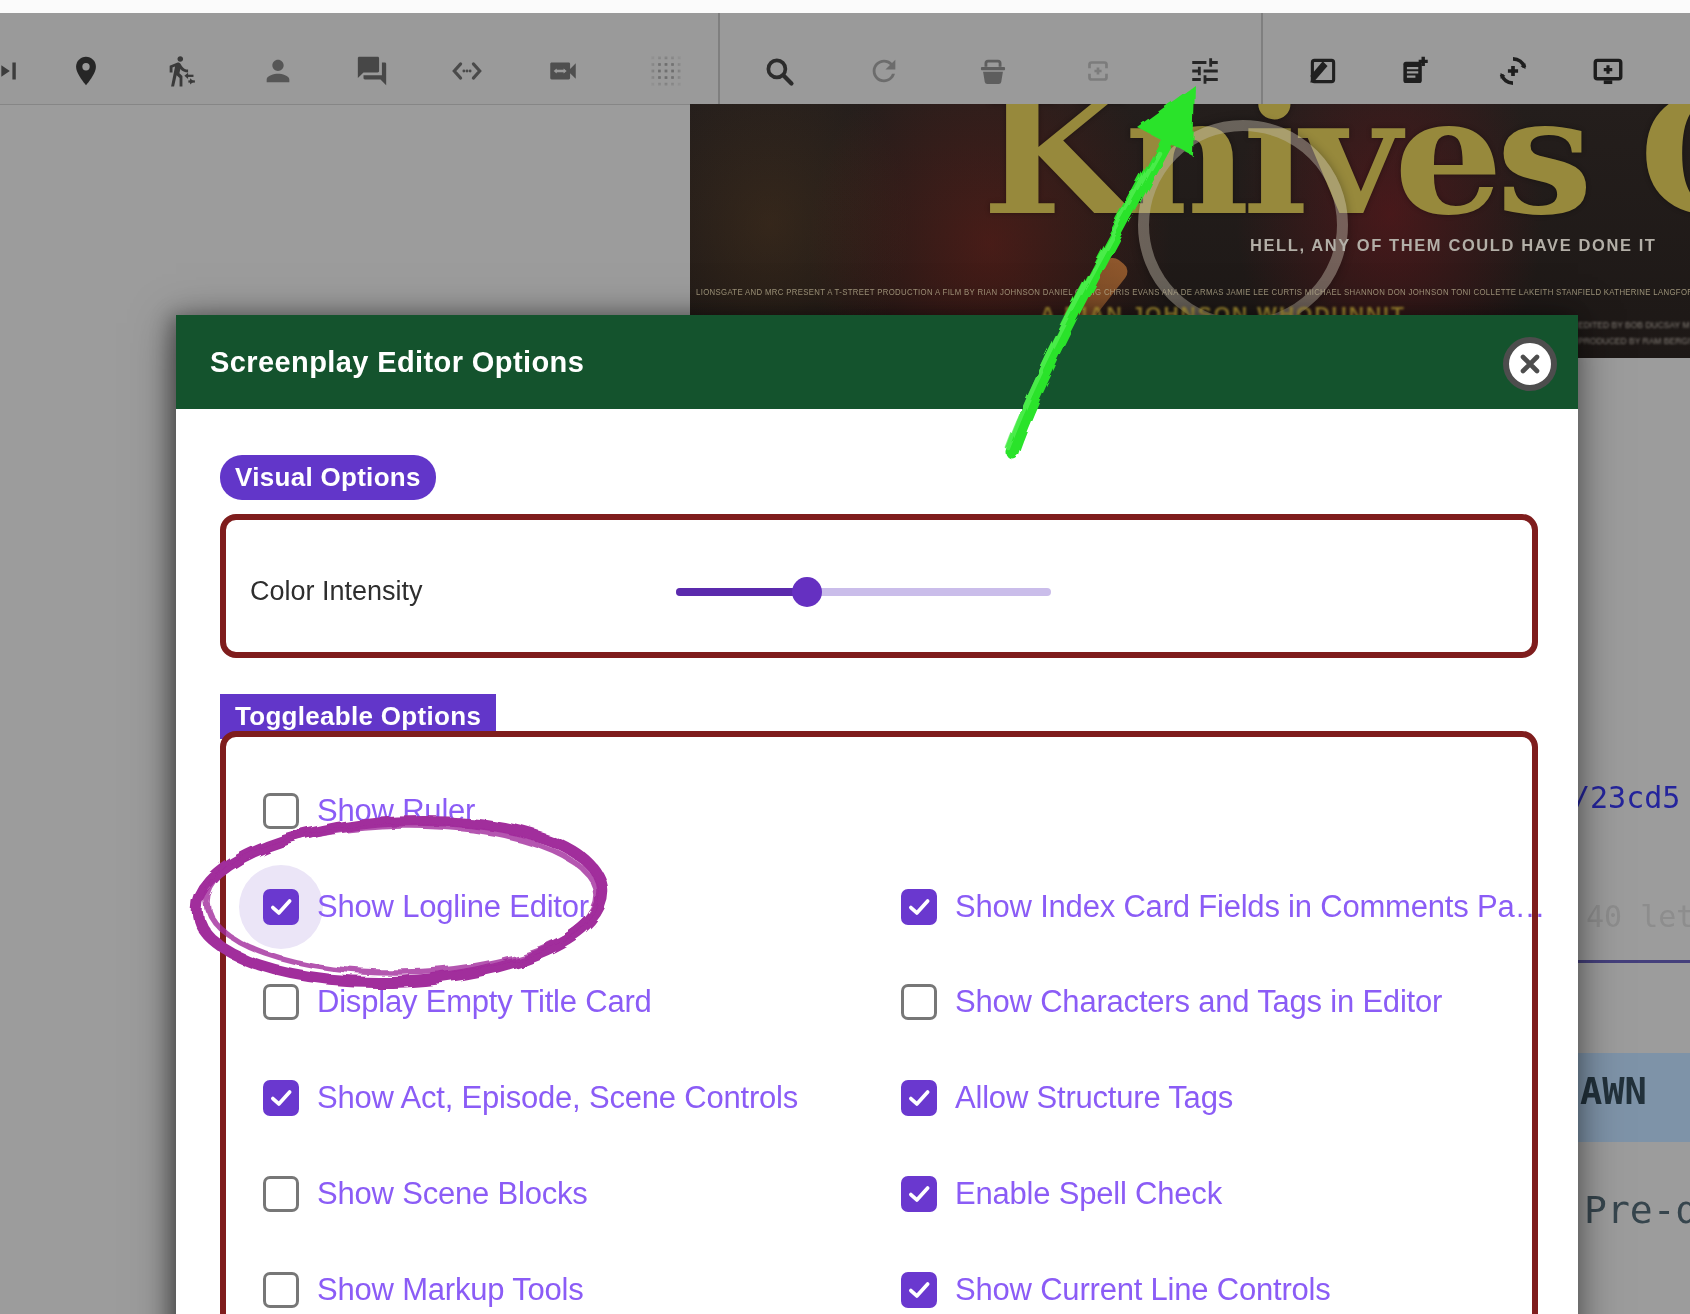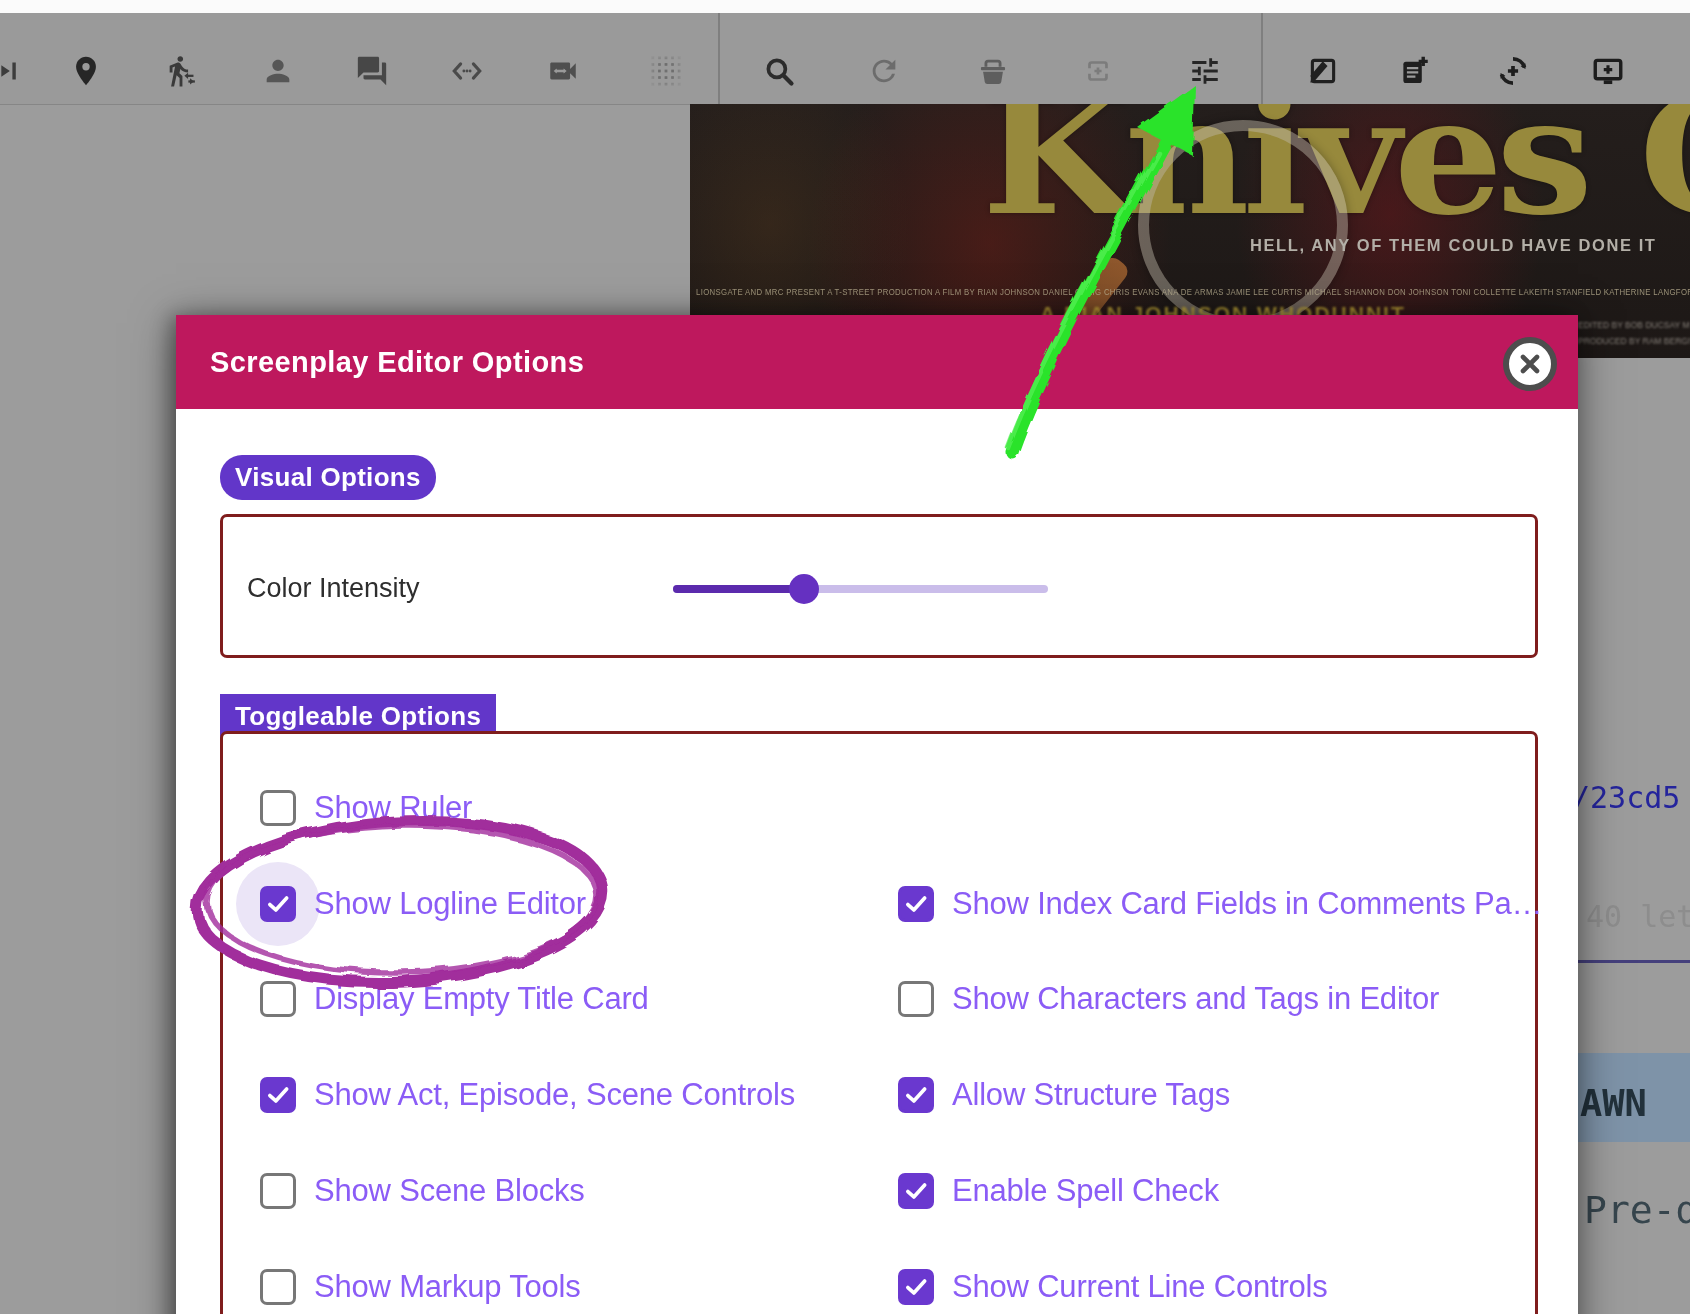--- a/index.html
+++ b/index.html
@@ -41,39 +41,39 @@
   .poster-credits2a,.poster-credits2b{position:absolute;left:888px;width:112px;overflow:hidden;white-space:nowrap;
     font-size:8.5px;color:rgba(172,166,158,.75);filter:blur(.8px);}
   .poster-credits2a{top:216px;} .poster-credits2b{top:232px;}
 
   
   .frag{position:absolute;font-family:"DejaVu Sans Mono",monospace;white-space:nowrap;}
   .frag-hash{left:1572px;top:780px;font-size:30px;color:#24249c;}
   .frag-letters{left:1586px;top:899px;font-size:30px;color:#8d8d8d;}
   .frag-rule{position:absolute;left:1578px;top:960px;width:112px;height:3px;background:#45407c;}
   .frag-band{position:absolute;left:1577px;top:1053px;width:113px;height:89px;background:#7e93a8;}
-  .frag-awn{left:1580px;top:1070px;font-size:37px;font-weight:700;color:#22313b;margin-top:12px;}
+  .frag-awn{left:1580px;top:1070px;font-size:37px;font-weight:700;color:#22313b;}
   .frag-pre{left:1584px;top:1188px;font-size:38px;color:#36454d;}
 
   
   .modal{position:absolute;left:176px;top:315px;width:1402px;height:1040px;background:#ffffff;
     box-shadow:0 8px 40px rgba(0,0,0,.5), -6px 0 18px rgba(0,0,0,.28);}
-  .modal-header{position:absolute;left:0;top:0;width:100%;height:94px;background:#be185d;text-decoration:underline;}
+  .modal-header{position:absolute;left:0;top:0;width:100%;height:94px;background:#14532d;text-decoration:underline;}
   .modal-title{position:absolute;left:34px;top:0;height:94px;display:flex;align-items:center;
     color:#fff;font-size:29px;font-weight:700;letter-spacing:.4px;}
   .close-btn{position:absolute;left:1327px;top:22px;width:54px;height:54px;border-radius:50%;
     background:#fff;border:6px solid #4d4d4d;box-sizing:border-box;display:flex;align-items:center;justify-content:center;cursor:pointer;}
   .close-btn svg{width:24px;height:24px;}
 
   .badge{position:absolute;height:45px;line-height:45px;padding:0 15px;background:#6236c9;
     color:#fff;font-size:26px;font-weight:700;letter-spacing:.3px;white-space:nowrap;}
   .badge-visual{left:44px;top:140px;border-radius:22px;}
   .badge-toggle{left:44px;top:359px;margin-top:20px;}
 
-  .panel{position:absolute;left:44px;width:1318px;background:#fff;border:3px solid #7f1d1d;border-radius:7px;box-sizing:border-box;}
+  .panel{position:absolute;left:44px;width:1318px;background:#fff;border:6px solid #7f1d1d;border-radius:16px;box-sizing:border-box;}
   .panel-visual{top:199px;height:144px;}
   .panel-toggle{top:416px;height:640px;}
 
   .ci-label{position:absolute;left:24px;top:56px;font-size:27px;color:#2e2e2e;}
   .slider{position:absolute;left:450px;top:52px;width:375px;height:40px;--p:35%;}
   .slider .track{position:absolute;left:0;top:16px;width:100%;height:8px;border-radius:4px;background:#cabdea;}
   .slider .fill{position:absolute;left:0;top:16px;width:var(--p);height:8px;border-radius:4px;background:#5b2aad;}
   .slider .thumb{position:absolute;top:5px;left:calc(var(--p) - 15px);width:30px;height:30px;border-radius:50%;background:#6530c1;}
 
   .trow{position:absolute;display:flex;align-items:center;gap:18px;height:40px;}

